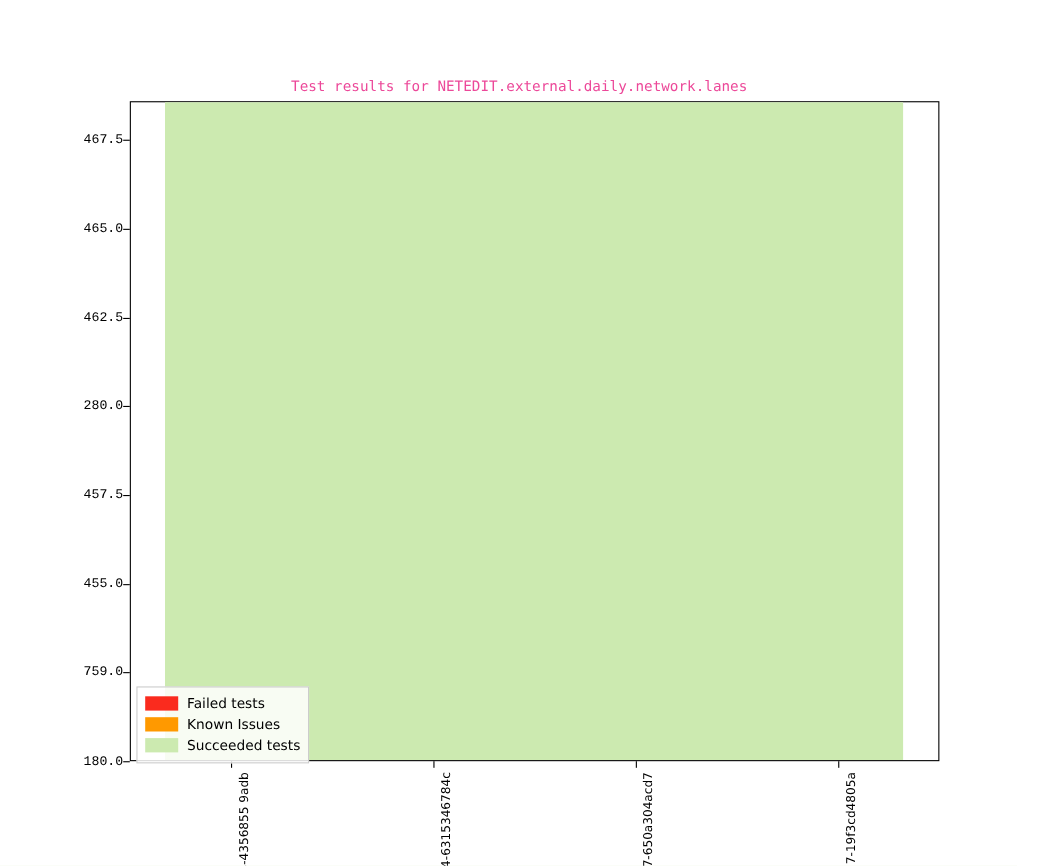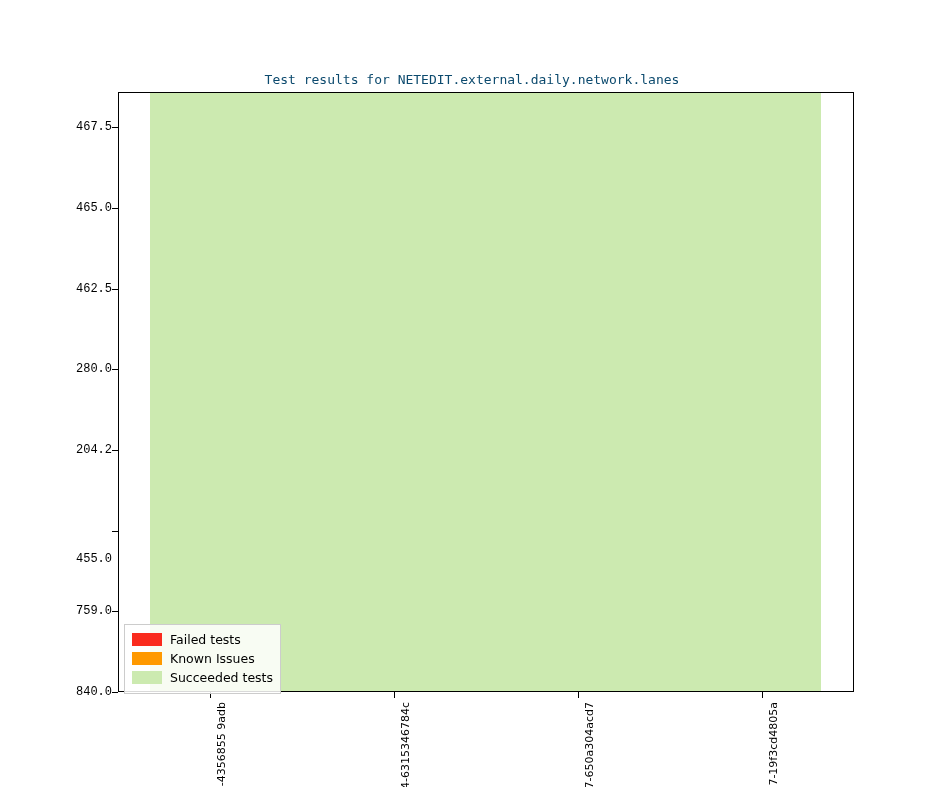--- a/index.html
+++ b/index.html
@@ -20,21 +20,21 @@
     height: 787px;
   }
   #chart-title {
     position: absolute;
     left: 0;
     top: 72px;
     width: 944px;
     text-align: center;
     font-family: "DejaVu Sans Mono", monospace;
     font-size: 13px;
-    color: #0c4a6e;
+    color: #ec4899;
   }
   
   #plot-area {
     position: absolute;
     left: 118px;
     top: 92px;
     width: 736px;
     height: 600px;
     border: 1px solid #000000;
     box-sizing: border-box;
@@ -132,24 +132,24 @@
   }
 </style>
 </head>
 <body>
 
 <div id="figure">
 
   <div id="chart-title">Test results for NETEDIT.external.daily.network.lanes</div>
 
   <div id="ytick-col">
-      <div class="ytick-label" style="top: 100%;">840.0</div>
+      <div class="ytick-label" style="top: 100%;">180.0</div>
       <div class="ytick-label" style="top: 86.5591%;">759.0</div>
-      <div class="ytick-label" style="top: 73.1183%; margin-top: 28px;">455.0</div>
-      <div class="ytick-label" style="top: 59.6774%;">204.2</div>
+      <div class="ytick-label" style="top: 73.1183%;">455.0</div>
+      <div class="ytick-label" style="top: 59.6774%;">457.5</div>
       <div class="ytick-label" style="top: 46.2366%;">280.0</div>
       <div class="ytick-label" style="top: 32.7957%; text-align: right;">462.5</div>
       <div class="ytick-label" style="top: 19.3548%;">465.0</div>
       <div class="ytick-label" style="top: 5.91398%;">467.5</div>
     </div>
 
   <div id="plot-area">
     <div id="stack-container">
         <div class="band" style="background: rgb(204, 234, 176); top: -2394.62%; height: 2494.62%;"></div>
       </div>

